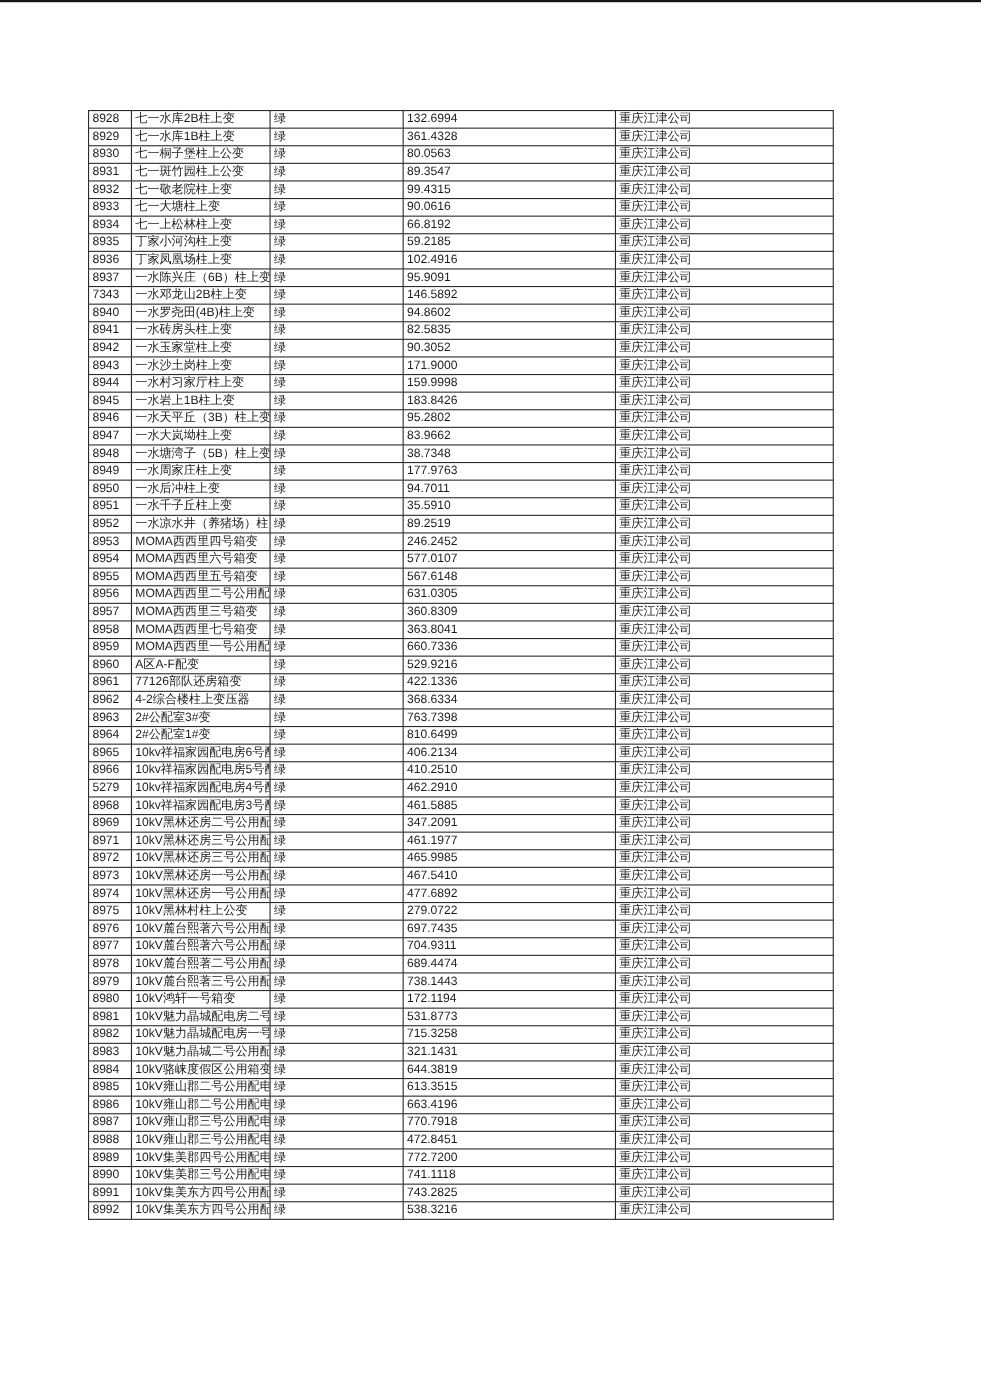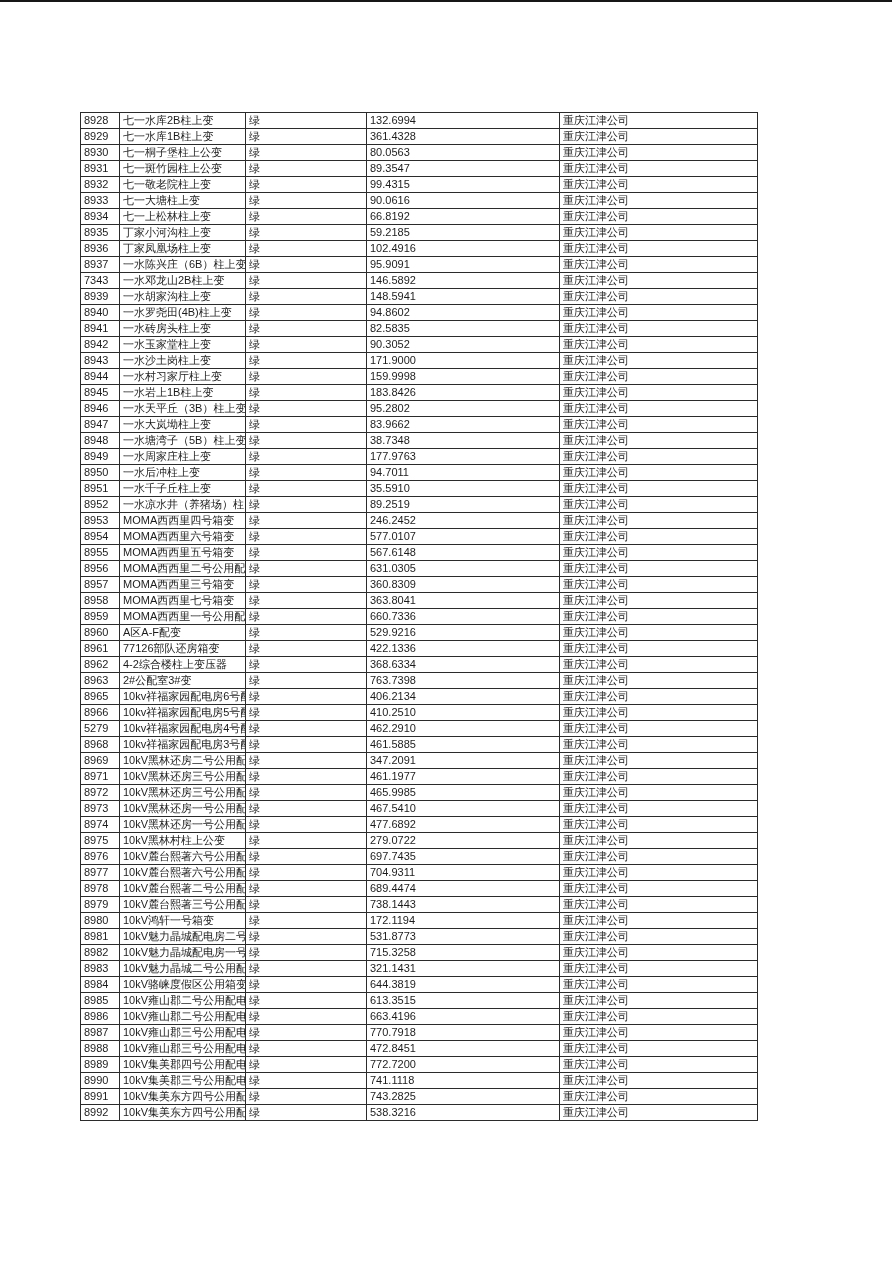--- a/index.html
+++ b/index.html
@@ -18,21 +18,21 @@
     position: absolute;
     top: 0;
     left: 0;
     width: 100%;
     height: 2px;
     background: #161616;
   }
   .sheet-table {
     position: absolute;
     left: 80px;
-    top: 112px;
+    top: 100px;
     width: 647px;
     border-collapse: collapse;
     table-layout: fixed;
   }
   .sheet-table td {
     height: 15px;
     line-height: 15px;
     font-size: 11px;
     color: #1c1c1c;
     border: 1px solid #2b2b2b;
@@ -130,27 +130,20 @@
         <td class="col-company">重庆江津公司</td>
       </tr>
       <tr>
         <td class="col-id">7343</td>
         <td class="col-name">一水邓龙山2B柱上变</td>
         <td class="col-status">绿</td>
         <td class="col-value">146.5892</td>
         <td class="col-company">重庆江津公司</td>
       </tr>
       <tr>
-        <td class="col-id">8939</td>
-        <td class="col-name">一水胡家沟柱上变</td>
-        <td class="col-status">绿</td>
-        <td class="col-value">148.5941</td>
-        <td class="col-company">重庆江津公司</td>
-      </tr>
-      <tr>
         <td class="col-id">8940</td>
         <td class="col-name">一水罗尧田(4B)柱上变</td>
         <td class="col-status">绿</td>
         <td class="col-value">94.8602</td>
         <td class="col-company">重庆江津公司</td>
       </tr>
       <tr>
         <td class="col-id">8941</td>
         <td class="col-name">一水砖房头柱上变</td>
         <td class="col-status">绿</td>
@@ -302,20 +295,27 @@
         <td class="col-name">4-2综合楼柱上变压器</td>
         <td class="col-status">绿</td>
         <td class="col-value">368.6334</td>
         <td class="col-company">重庆江津公司</td>
       </tr>
       <tr>
         <td class="col-id">8963</td>
         <td class="col-name">2#公配室3#变</td>
         <td class="col-status">绿</td>
         <td class="col-value">763.7398</td>
+        <td class="col-company">重庆江津公司</td>
+      </tr>
+      <tr>
+        <td class="col-id">8964</td>
+        <td class="col-name">2#公配室1#变</td>
+        <td class="col-status">绿</td>
+        <td class="col-value">810.6499</td>
         <td class="col-company">重庆江津公司</td>
       </tr>
       <tr>
         <td class="col-id">8965</td>
         <td class="col-name">10kv祥福家园配电房6号配</td>
         <td class="col-status">绿</td>
         <td class="col-value">406.2134</td>
         <td class="col-company">重庆江津公司</td>
       </tr>
       <tr>

